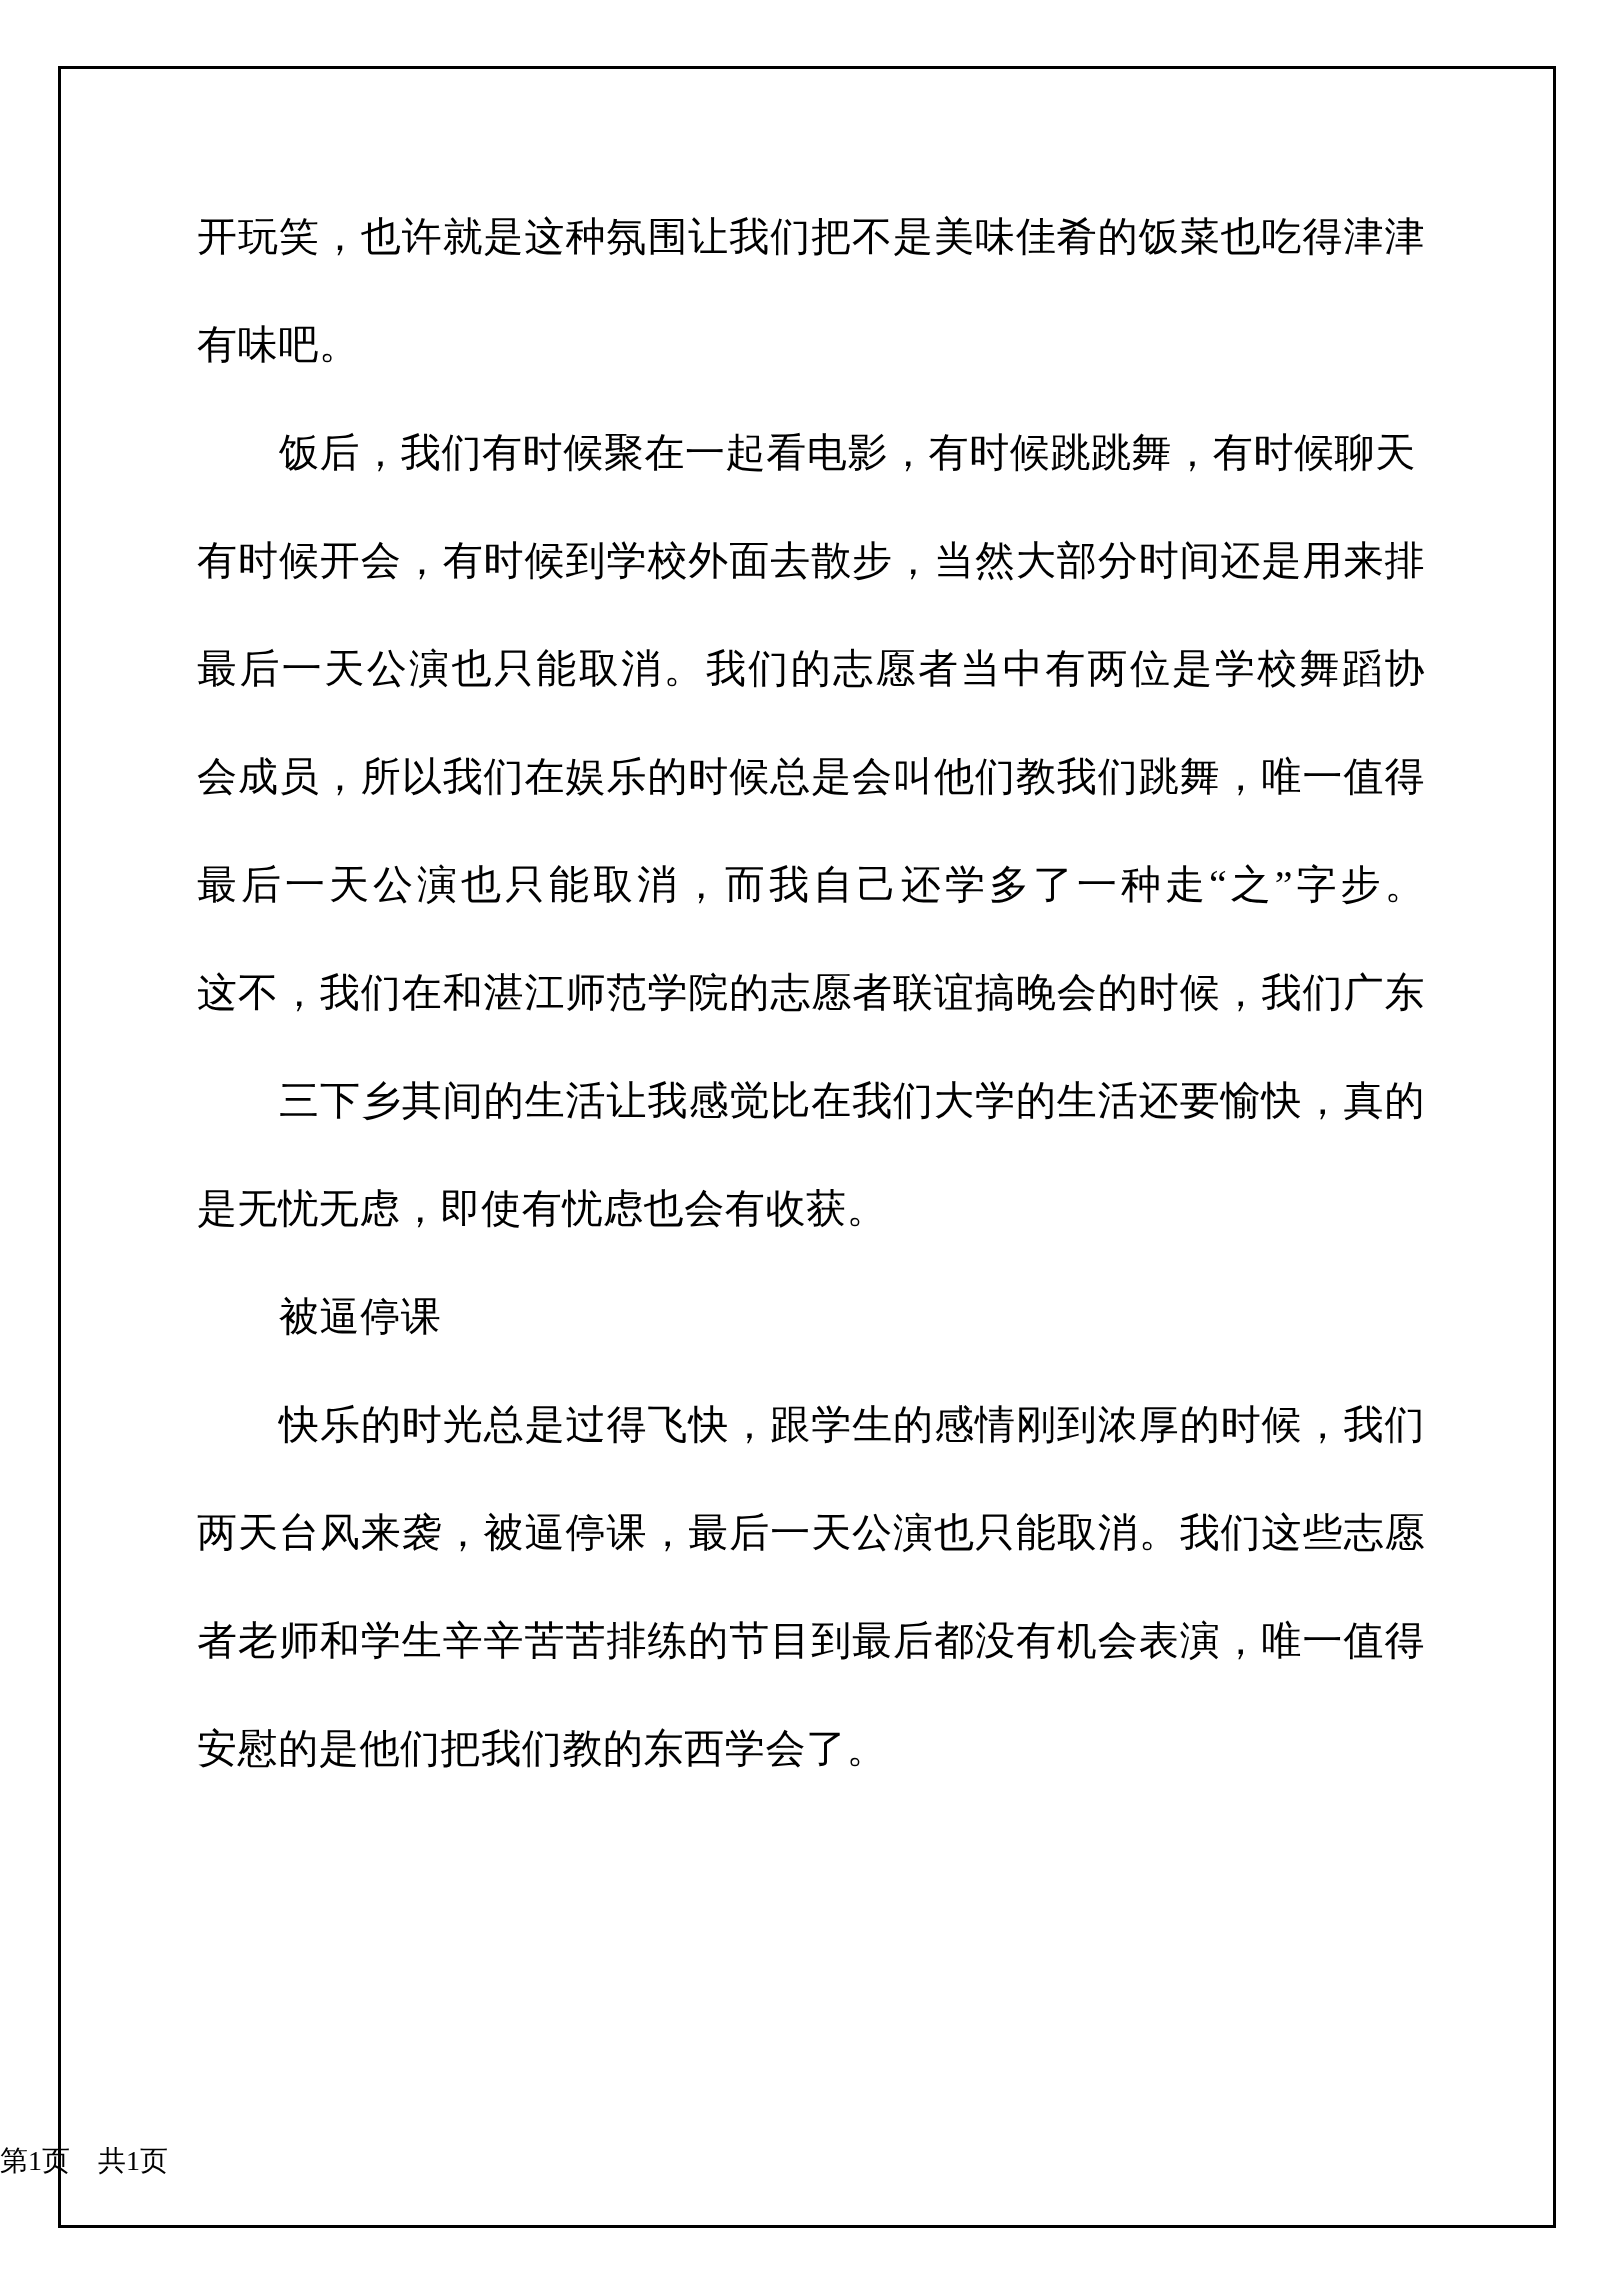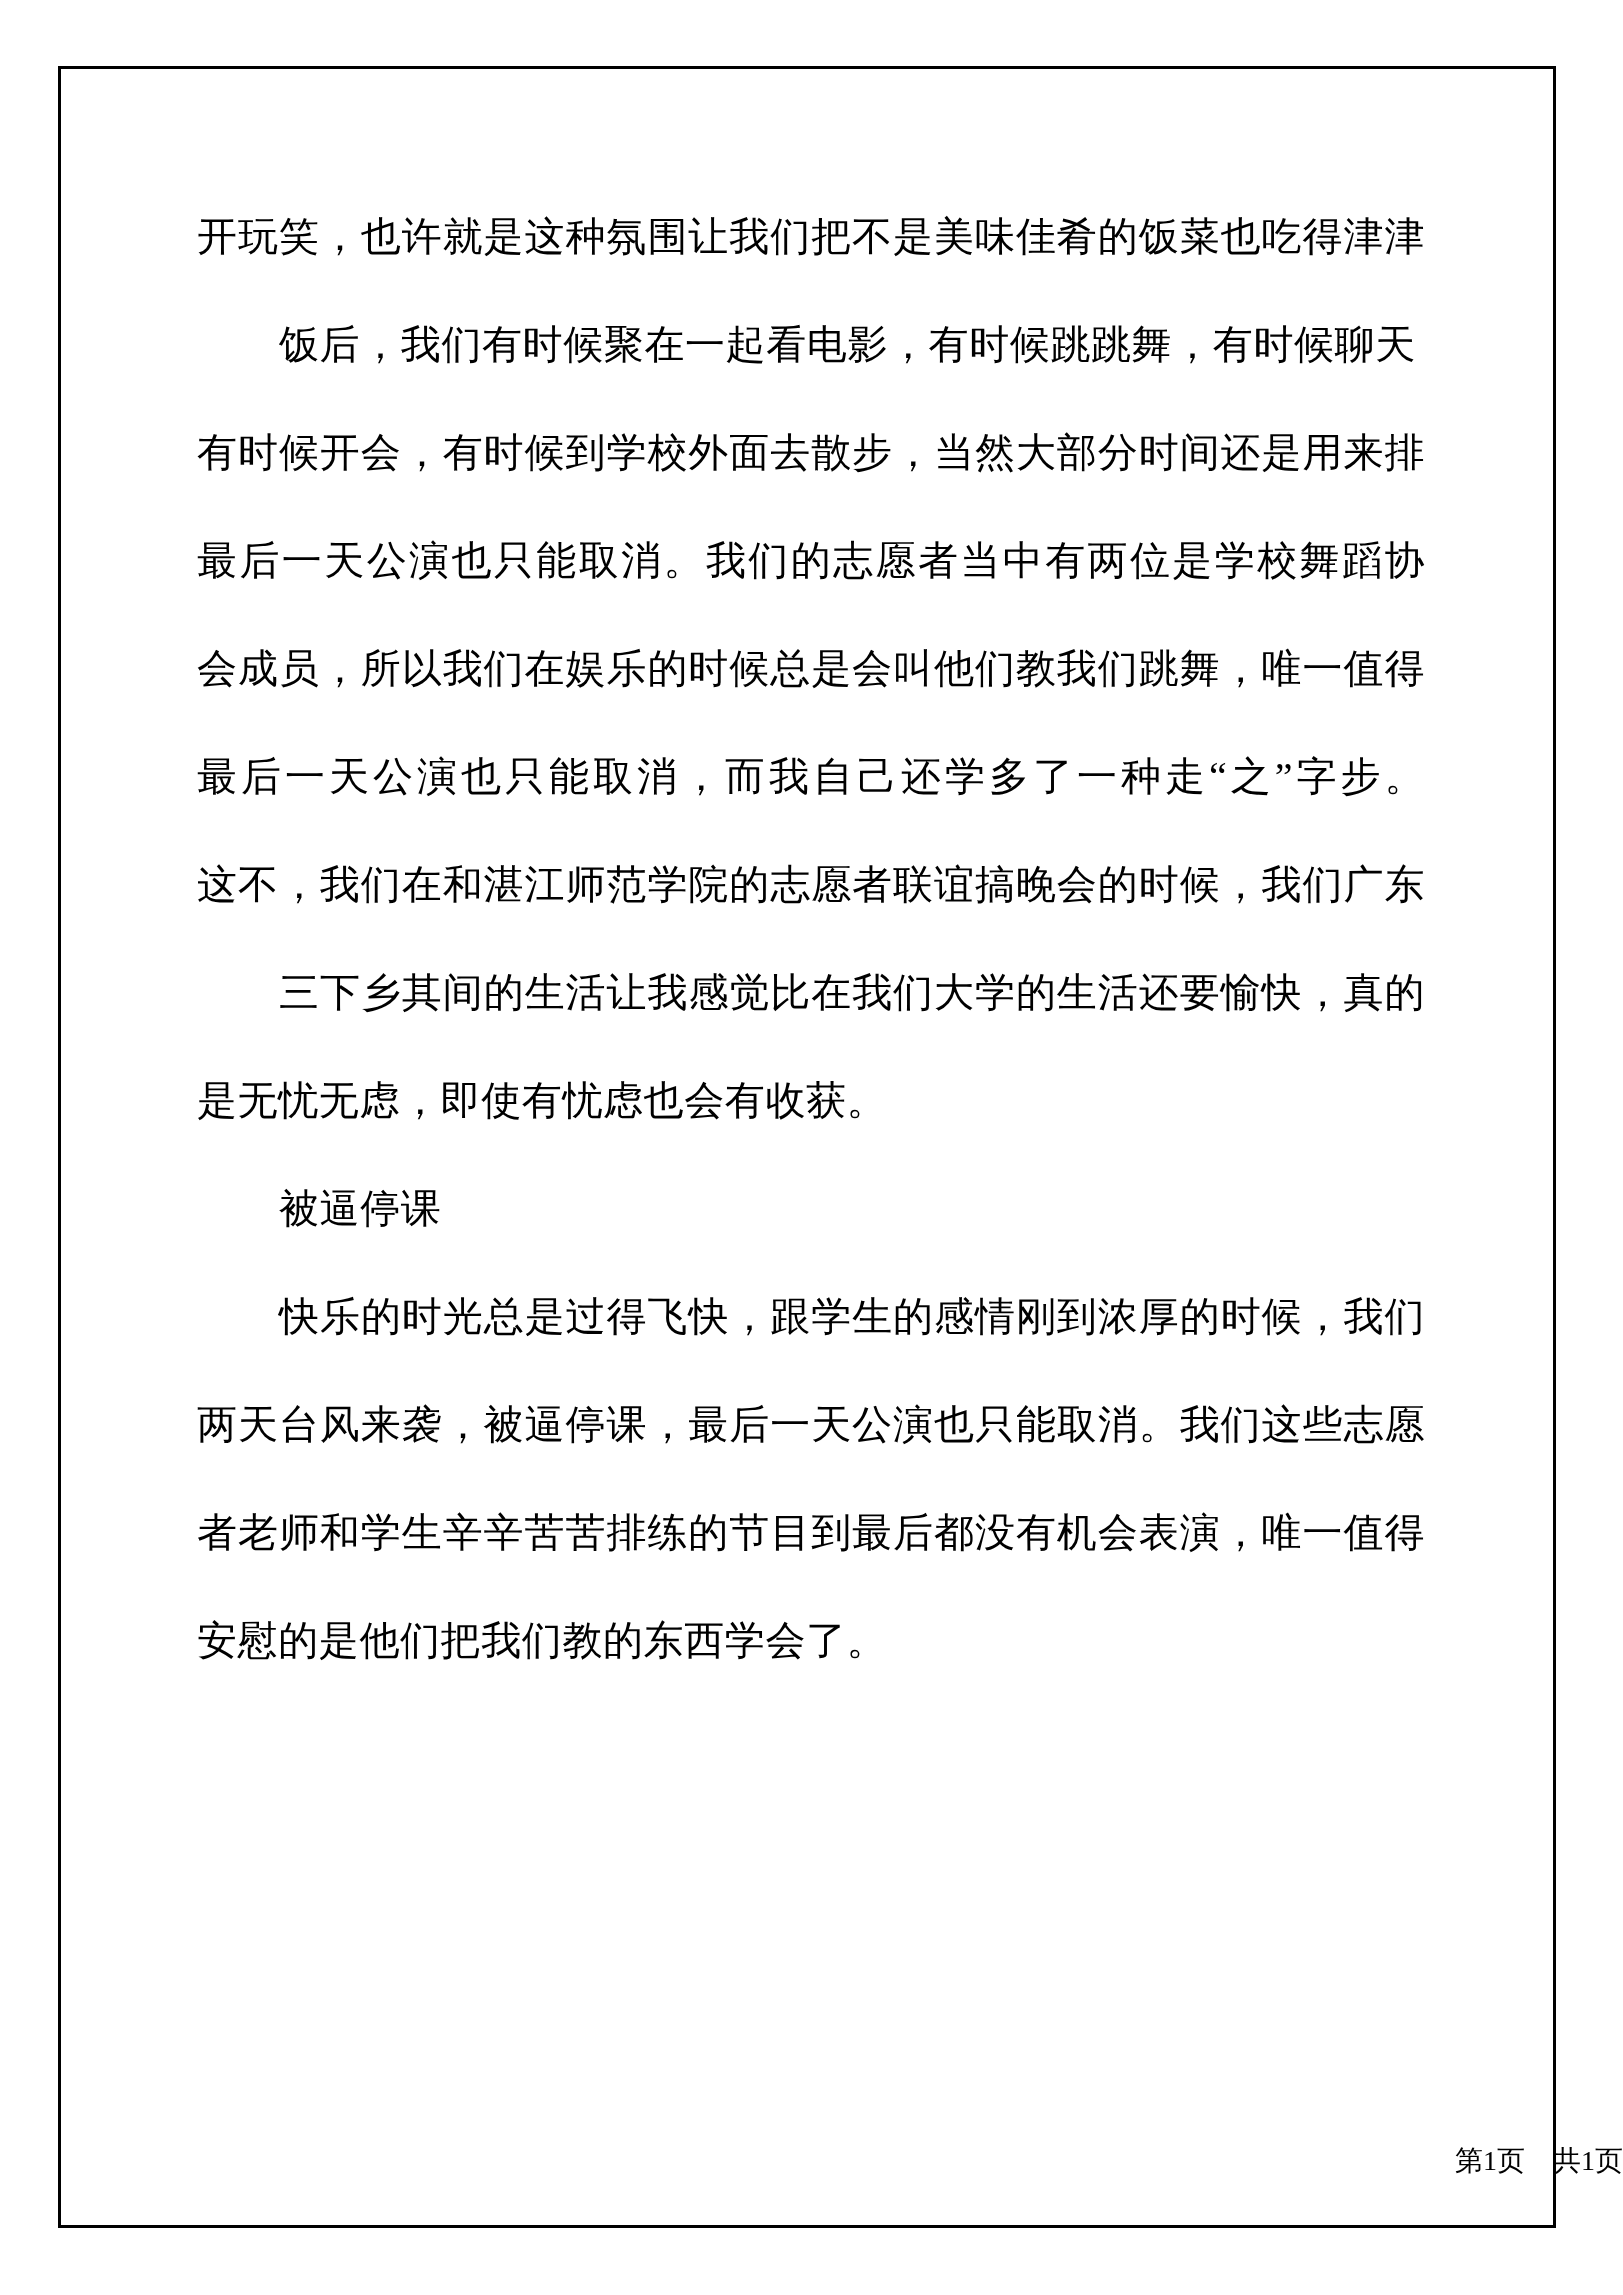--- a/index.html
+++ b/index.html
@@ -50,33 +50,34 @@
   .line.indent {
     padding-left: 82px;
   }
   .footer {
     position: absolute;
     left: 0;
     right: 0;
     top: 2138px;
     height: 45px;
     line-height: 45px;
-    text-align: right;
+    text-align: left;
     font-size: 28px;
     color: #000000;
     font-family: "Liberation Serif", serif;
   }
 </style>
 </head>
 <body>
 
 <div class="page">
   <div class="page-border"></div>
   <div class="text-block" id="text-block">
       <div class="line fill">开玩笑，也许就是这种氛围让我们把不是美味佳肴的饭菜也吃得津津</div>
+      <div class="line">有味吧。</div>
       <div class="line indent fill">饭后，我们有时候聚在一起看电影，有时候跳跳舞，有时候聊天，</div>
       <div class="line fill">有时候开会，有时候到学校外面去散步，当然大部分时间还是用来排</div>
       <div class="line fill">最后一天公演也只能取消。我们的志愿者当中有两位是学校舞蹈协</div>
       <div class="line fill">会成员，所以我们在娱乐的时候总是会叫他们教我们跳舞，唯一值得</div>
       <div class="line fill">最后一天公演也只能取消，而我自己还学多了一种走“之”字步。</div>
       <div class="line fill">这不，我们在和湛江师范学院的志愿者联谊搞晚会的时候，我们广东</div>
       <div class="line indent fill">三下乡其间的生活让我感觉比在我们大学的生活还要愉快，真的</div>
       <div class="line">是无忧无虑，即使有忧虑也会有收获。</div>
       <div class="line indent">被逼停课</div>
       <div class="line indent fill">快乐的时光总是过得飞快，跟学生的感情刚到浓厚的时候，我们</div>

